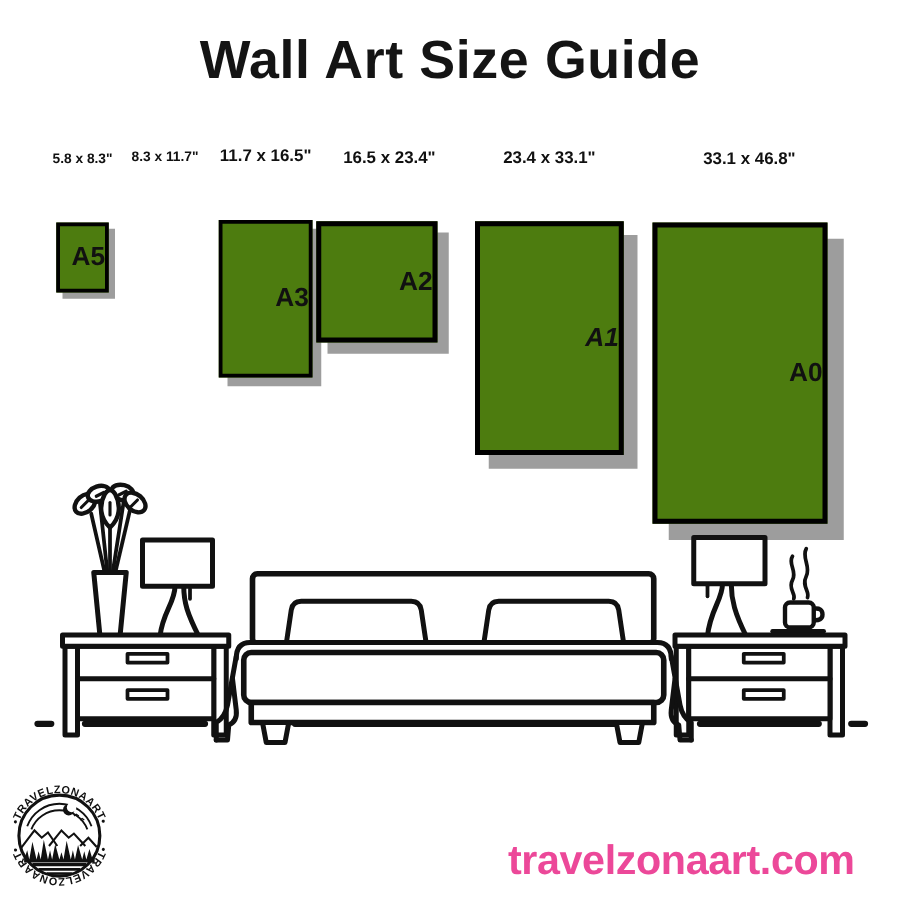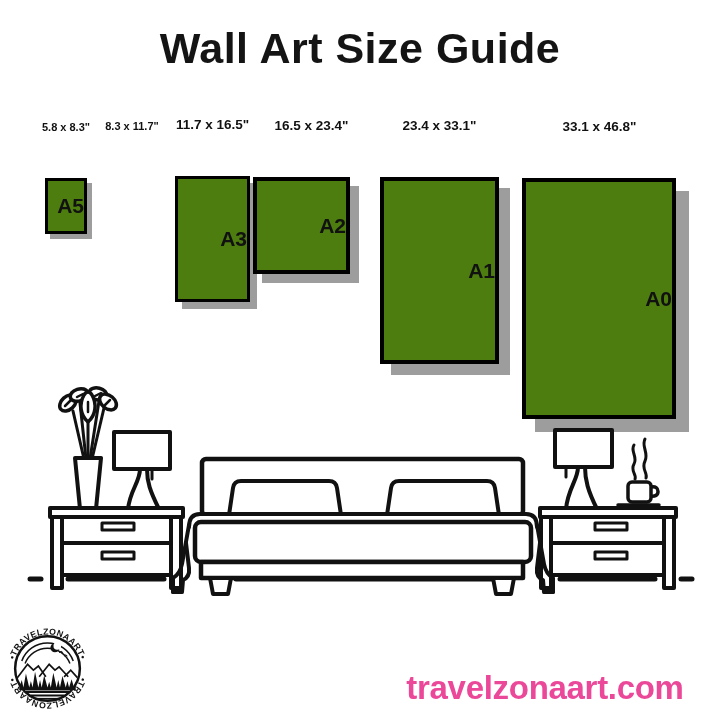--- a/index.html
+++ b/index.html
@@ -18,22 +18,22 @@
     display:flex;align-items:center;justify-content:flex-end;
     font-weight:700;font-size:21px;color:#111;margin-top:42px;
   }
   .dims{
     position:absolute;text-align:center;font-weight:700;color:#111;white-space:nowrap;
   }
   .a5{left:45px;top:136px;width:42px;height:56px;box-shadow:5px 5px 0 #9d9d9d;}
   .a4{left:104px;top:135px;width:56px;height:73px;box-shadow:6px 6px 0 #9d9d9d;}
   .a3{left:175px;top:134px;width:75px;height:126px;box-shadow:7px 7px 0 #9d9d9d;}
   .a2{left:253px;top:135px;width:97px;height:97px;border-width:4px;box-shadow:9px 9px 0 #9d9d9d;}
-  .a1{left:380px;top:135px;width:119px;height:187px;border-width:4px;box-shadow:11px 11px 0 #9d9d9d;}
-  .a0{left:522px;top:136px;width:154px;height:241px;border-width:4px;box-shadow:13px 13px 0 #9d9d9d;}
+  .a1{left:380px;top:135px;width:119px;height:187px;border-width:4px;box-shadow:11px 11px 0 #9d9d9d;font-style:italic;}
+  .a0{left:522px;top:136px;width:140px;height:241px;border-width:4px;box-shadow:13px 13px 0 #9d9d9d;}
   .d5{left:15px; width:102px;top:121px;font-size:11px;}
   .d4{left:74px; width:116px;top:120px;font-size:11px;}
   .d3{left:142px;width:141px;top:117px;font-size:13.5px;}
   .d2{left:239px;width:145px;top:118px;font-size:13.5px;}
   .d1{left:367px;width:145px;top:118px;font-size:13.5px;}
   .d0{left:527px;width:145px;top:119px;font-size:13.5px;}
   
   .scene{position:absolute;left:0;top:375px;width:720px;height:230px;}
   
   .logo{position:absolute;left:6px;top:627px;width:83px;height:83px;}

